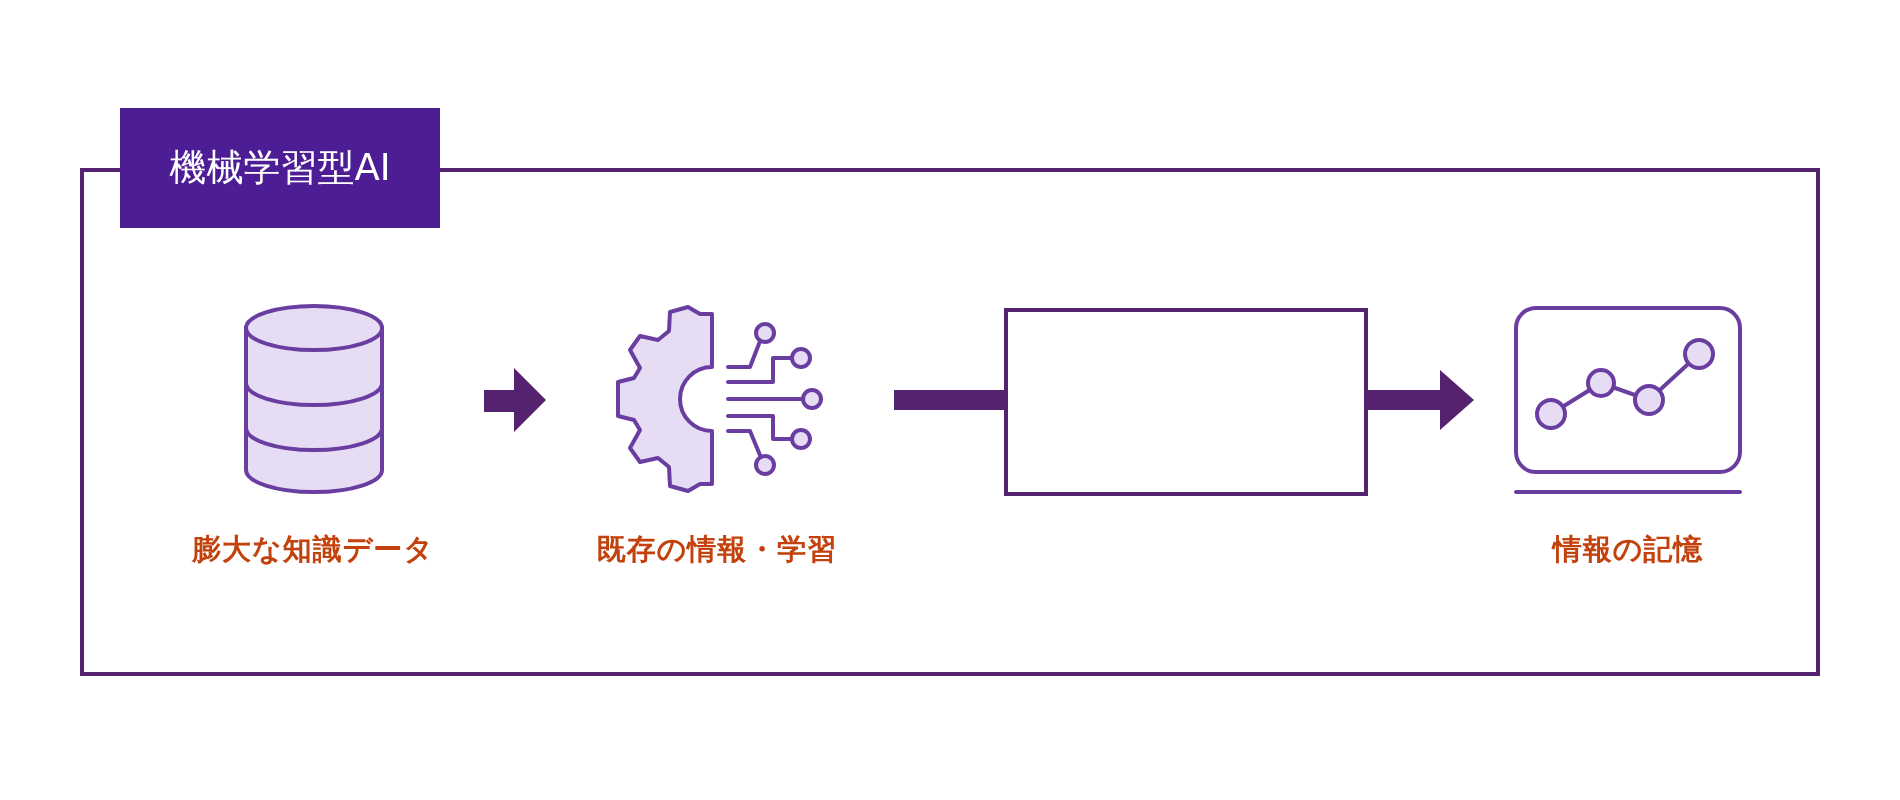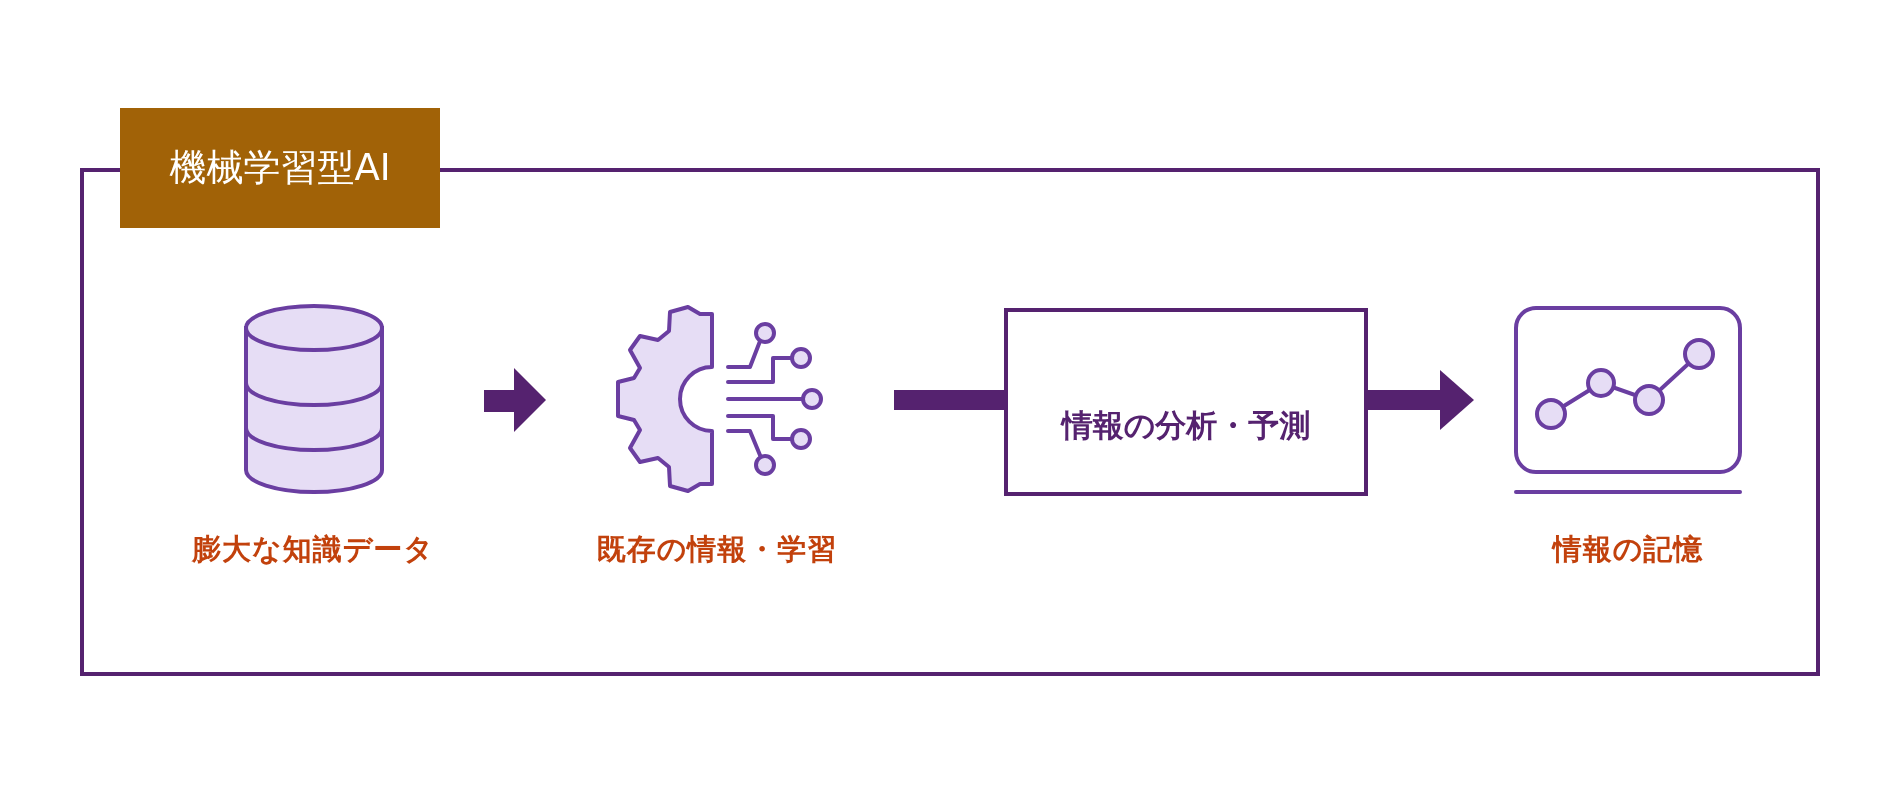--- a/index.html
+++ b/index.html
@@ -1,21 +1,21 @@
 <!DOCTYPE html>
 <html><head>
   <meta charset="utf-8">
   <style>
     html, body { margin: 0; padding: 0; background: #ffffff; }
     body { width: 1900px; height: 800px; position: relative; overflow: hidden;
            font-family: "DejaVu Sans", "Liberation Sans", sans-serif; }
     .frame { position: absolute; left: 80px; top: 168px; width: 1732px; height: 500px;
              border: 4px solid #55226F; }
     .title-box { position: absolute; left: 120px; top: 108px; width: 320px; height: 120px;
-                 background: #a16207; color: #ffffff; display: flex; align-items: center;
+                 background: #4c1d95; color: #ffffff; display: flex; align-items: center;
                  justify-content: center; font-size: 37px; font-weight: normal; letter-spacing: 0px; }
     .label { position: absolute; top: 530px; color: #c2410c; font-size: 29px; font-weight: bold;
              transform: translateX(-50%); white-space: nowrap; letter-spacing: 1px; }
     .out-box { position: absolute; left: 1004px; top: 308px; width: 356px; height: 180px;
                border: 4px solid #55226F; background: #ffffff; box-sizing: content-box; }
     .out-head { position: absolute; left: 0; top: 0; right: 0; height: 48px; background: #55226F;
                 color: #ffffff; font-size: 19px; display: flex; align-items: center; justify-content: center; }
     .out-body { position: absolute; left: 0; right: 0; top: 48px; bottom: 0; display: flex;
                 align-items: center; justify-content: center; color: #55226F; font-size: 31px; font-weight: bold; }
     svg.layer { position: absolute; left: 0; top: 0; }
@@ -75,20 +75,17 @@
     <g fill="#E6DDF5">
       <circle cx="1551" cy="414" r="14"></circle>
       <circle cx="1601" cy="383" r="13"></circle>
       <circle cx="1649" cy="400" r="14"></circle>
       <circle cx="1699" cy="354" r="14"></circle>
     </g>
   </g>
 </svg>
 
 <div class="out-box">
-  <div class="out-body">
-    <span>情報の分析・予測</span>
-  </div>
 </div>
 
 <div class="label" style="left:313px;">膨大な知識データ</div>
 <div class="label" style="left:717px;">既存の情報・学習</div>
 <div class="label" style="left:1628px;">情報の記憶</div>
 
 </body></html>

